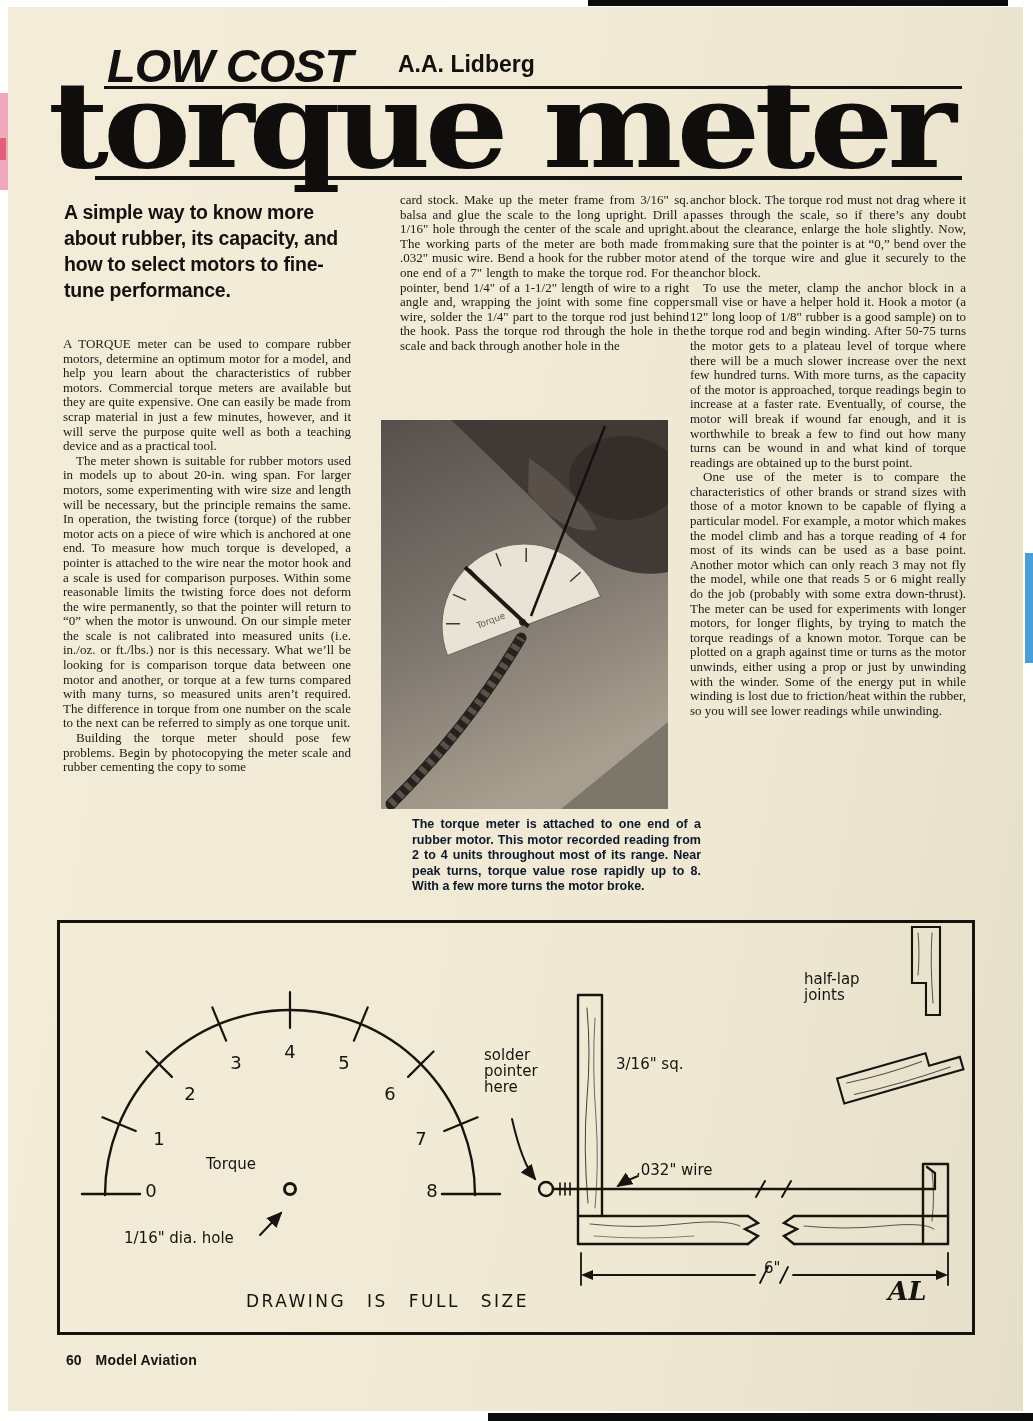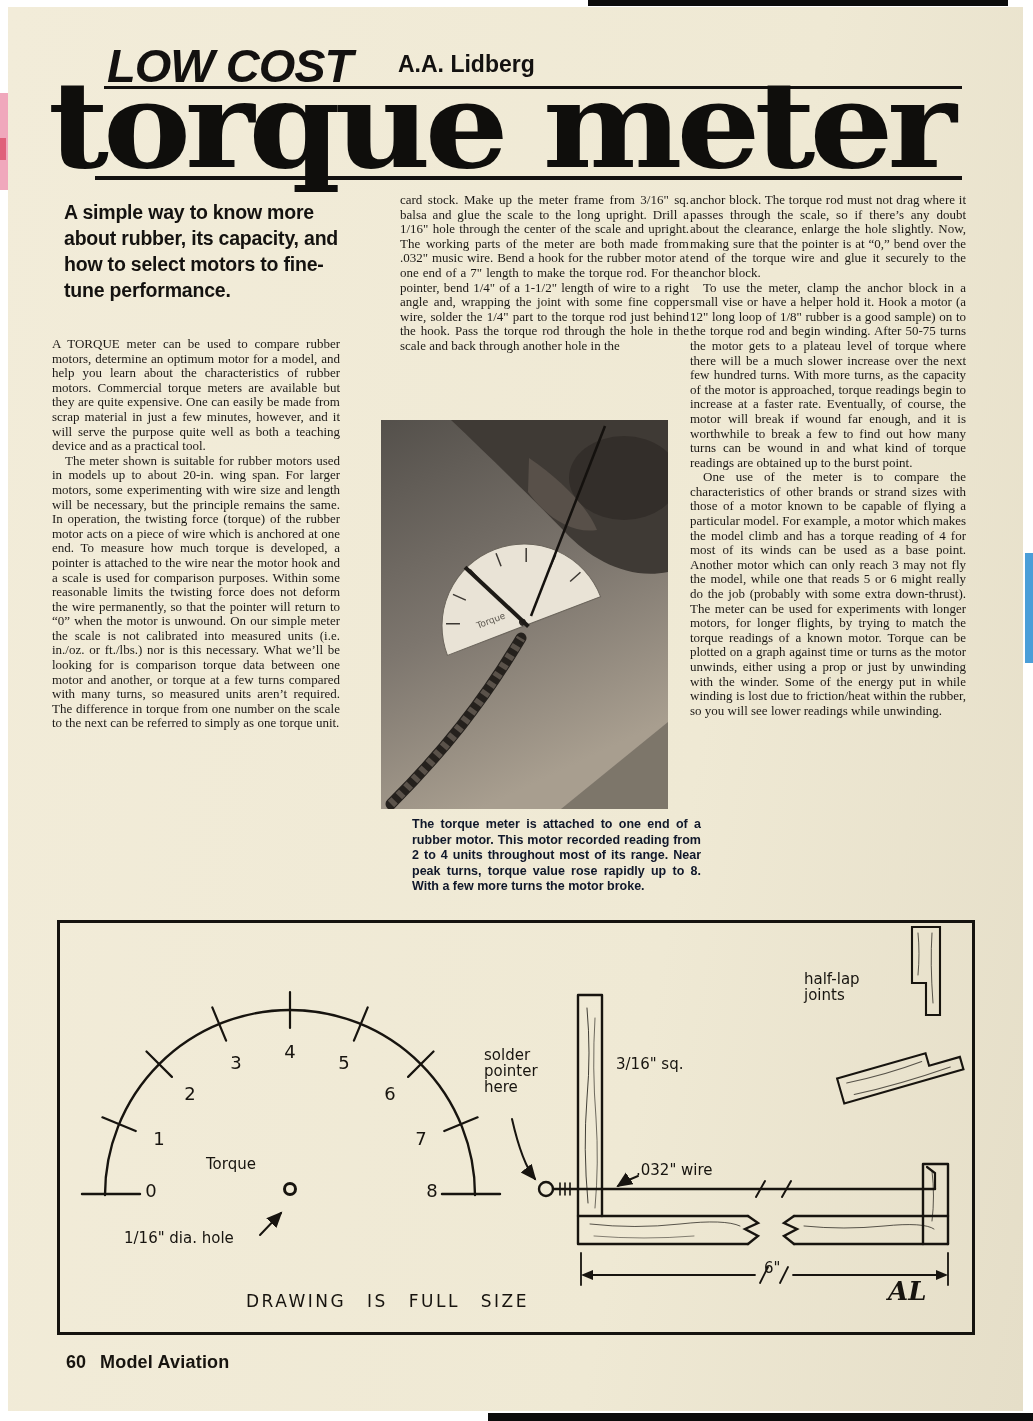--- a/index.html
+++ b/index.html
@@ -34,21 +34,21 @@
     color:#0f0e0c; white-space:nowrap;
   }
 
   
   .intro {
     left:64px; top:199px; width:287px;
     font:700 19.5px/26px "Liberation Sans", sans-serif;
     letter-spacing:-.2px; color:#141210;
   }
   .bodycol { font-size:13px; line-height:14.6px; text-align:justify; overflow:hidden; }
-  .col-left  { left:52px;  top:337px; width:288px; height:548px; }
+  .col-left  { left:63px;  top:337px; width:288px; height:548px; }
   .col-mid   { left:400px; top:193px; width:289px; height:208px; }
   .col-right { left:690px; top:193px; width:276px; height:696px; }
   .body-p { margin:0; }
   .body-p.ind { text-indent:13px; }
 
   
   .photo { left:381px; top:420px; width:287px; height:389px; background:#6b655e; }
   .photo svg { display:block; }
   .caption {
     left:380px; top:817px; width:289px;
@@ -68,21 +68,21 @@
   }
   .ml { white-space:pre-line; line-height:16px; }
   .num {
     position:absolute; transform:translate(-50%,-50%);
     font:400 18px/1 "DejaVu Sans", sans-serif; color:#17140f;
   }
   .fullsize { font-size:17px; letter-spacing:2.5px; word-spacing:13px; }
   .signature { font:italic 700 26px/1 "DejaVu Serif", serif; }
 
   
-  .footer { left:66px; top:1352px; font-family:"Liberation Sans", sans-serif; font-size:18px; color:#17140f; }
+  .footer { left:66px; top:1352px; font-family:"Liberation Sans", sans-serif; font-size:14px; color:#17140f; }
   .footer .pgnum { font-weight:700; margin-right:14px; }
   .footer .mag { font-weight:700; letter-spacing:.2px; }
 </style>
 </head>
 <body>
 
 <div class="page abs"></div>
 
 <div class="abs art-top"></div>
 <div class="abs art-bottom"></div>
@@ -94,20 +94,21 @@
 <div class="abs kicker">LOW COST</div>
 <div class="abs byline">A.A. Lidberg</div>
 <div class="abs rule-thick"></div>
 <div class="abs big-title">torque meter</div>
 
 <div class="abs intro">A simple way to know more about rubber, its capacity, and how to select motors to fine-tune performance.</div>
 
 <div class="abs bodycol col-left">
   <p class="body-p">A TORQUE meter can be used to compare rubber motors, determine an optimum motor for a model, and help you learn about the characteristics of rubber motors. Commercial torque meters are available but they are quite expensive. One can easily be made from scrap material in just a few minutes, however, and it will serve the purpose quite well as both a teaching device and as a practical tool.</p>
   <p class="body-p ind">The meter shown is suitable for rubber motors used in models up to about 20-in. wing span. For larger motors, some experimenting with wire size and length will be necessary, but the principle remains the same. In operation, the twisting force (torque) of the rubber motor acts on a piece of wire which is anchored at one end. To measure how much torque is developed, a pointer is attached to the wire near the motor hook and a scale is used for comparison purposes. Within some reasonable limits the twisting force does not deform the wire permanently, so that the pointer will return to “0” when the motor is unwound. On our simple meter the scale is not calibrated into measured units (i.e. in./oz. or ft./lbs.) nor is this necessary. What we’ll be looking for is comparison torque data between one motor and another, or torque at a few turns compared with many turns, so measured units aren’t required. The difference in torque from one number on the scale to the next can be referred to simply as one torque unit.</p>
+  <p class="body-p ind">Building the torque meter should pose few problems. Begin by photocopying the meter scale and rubber cementing the copy to some</p>
 </div>
 
 <div class="abs bodycol col-mid">
   <p class="body-p">card stock. Make up the meter frame from 3/16" sq. balsa and glue the scale to the long upright. Drill a 1/16" hole through the center of the scale and upright. The working parts of the meter are both made from .032" music wire. Bend a hook for the rubber motor at one end of a 7" length to make the torque rod. For the pointer, bend 1/4" of a 1-1/2" length of wire to a right angle and, wrapping the joint with some fine copper wire, solder the 1/4" part to the torque rod just behind the hook. Pass the torque rod through the hole in the scale and back through another hole in the</p>
 </div>
 
 <div class="abs photo">
   <svg width="287" height="389" viewBox="0 0 287 389">
     <defs>
       <linearGradient id="pg" x1="0" y1="0" x2="0.35" y2="1">

